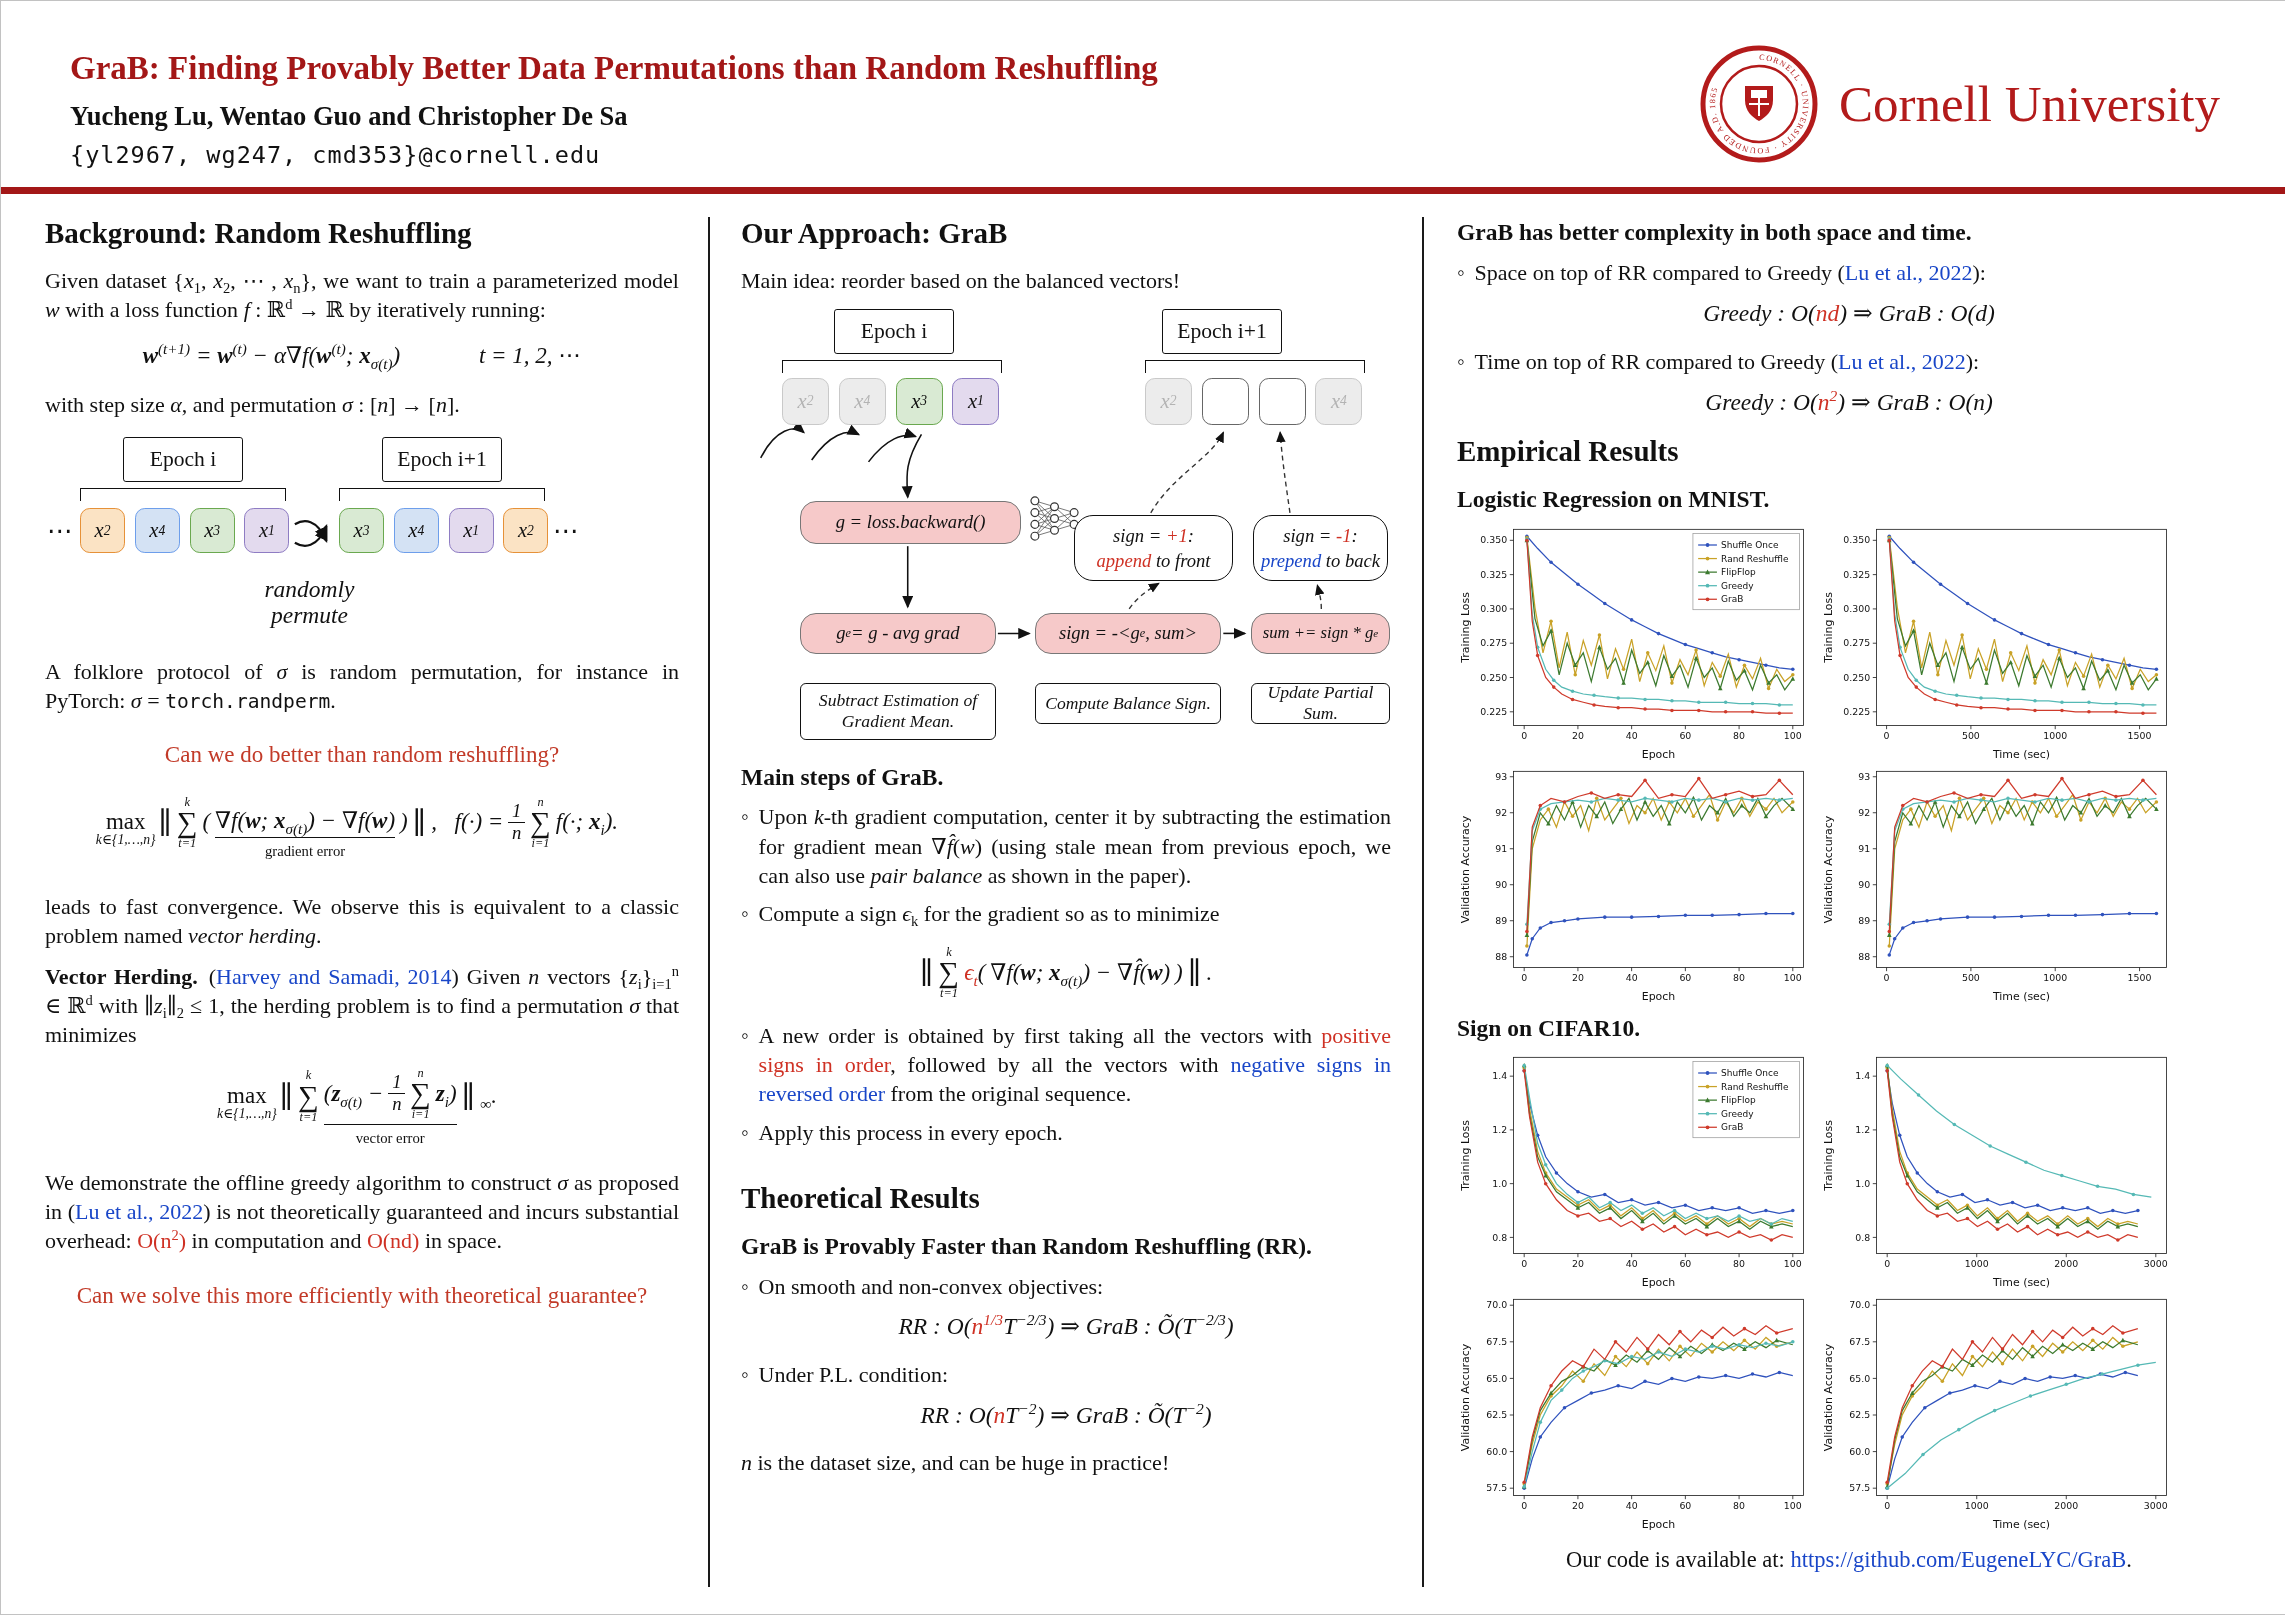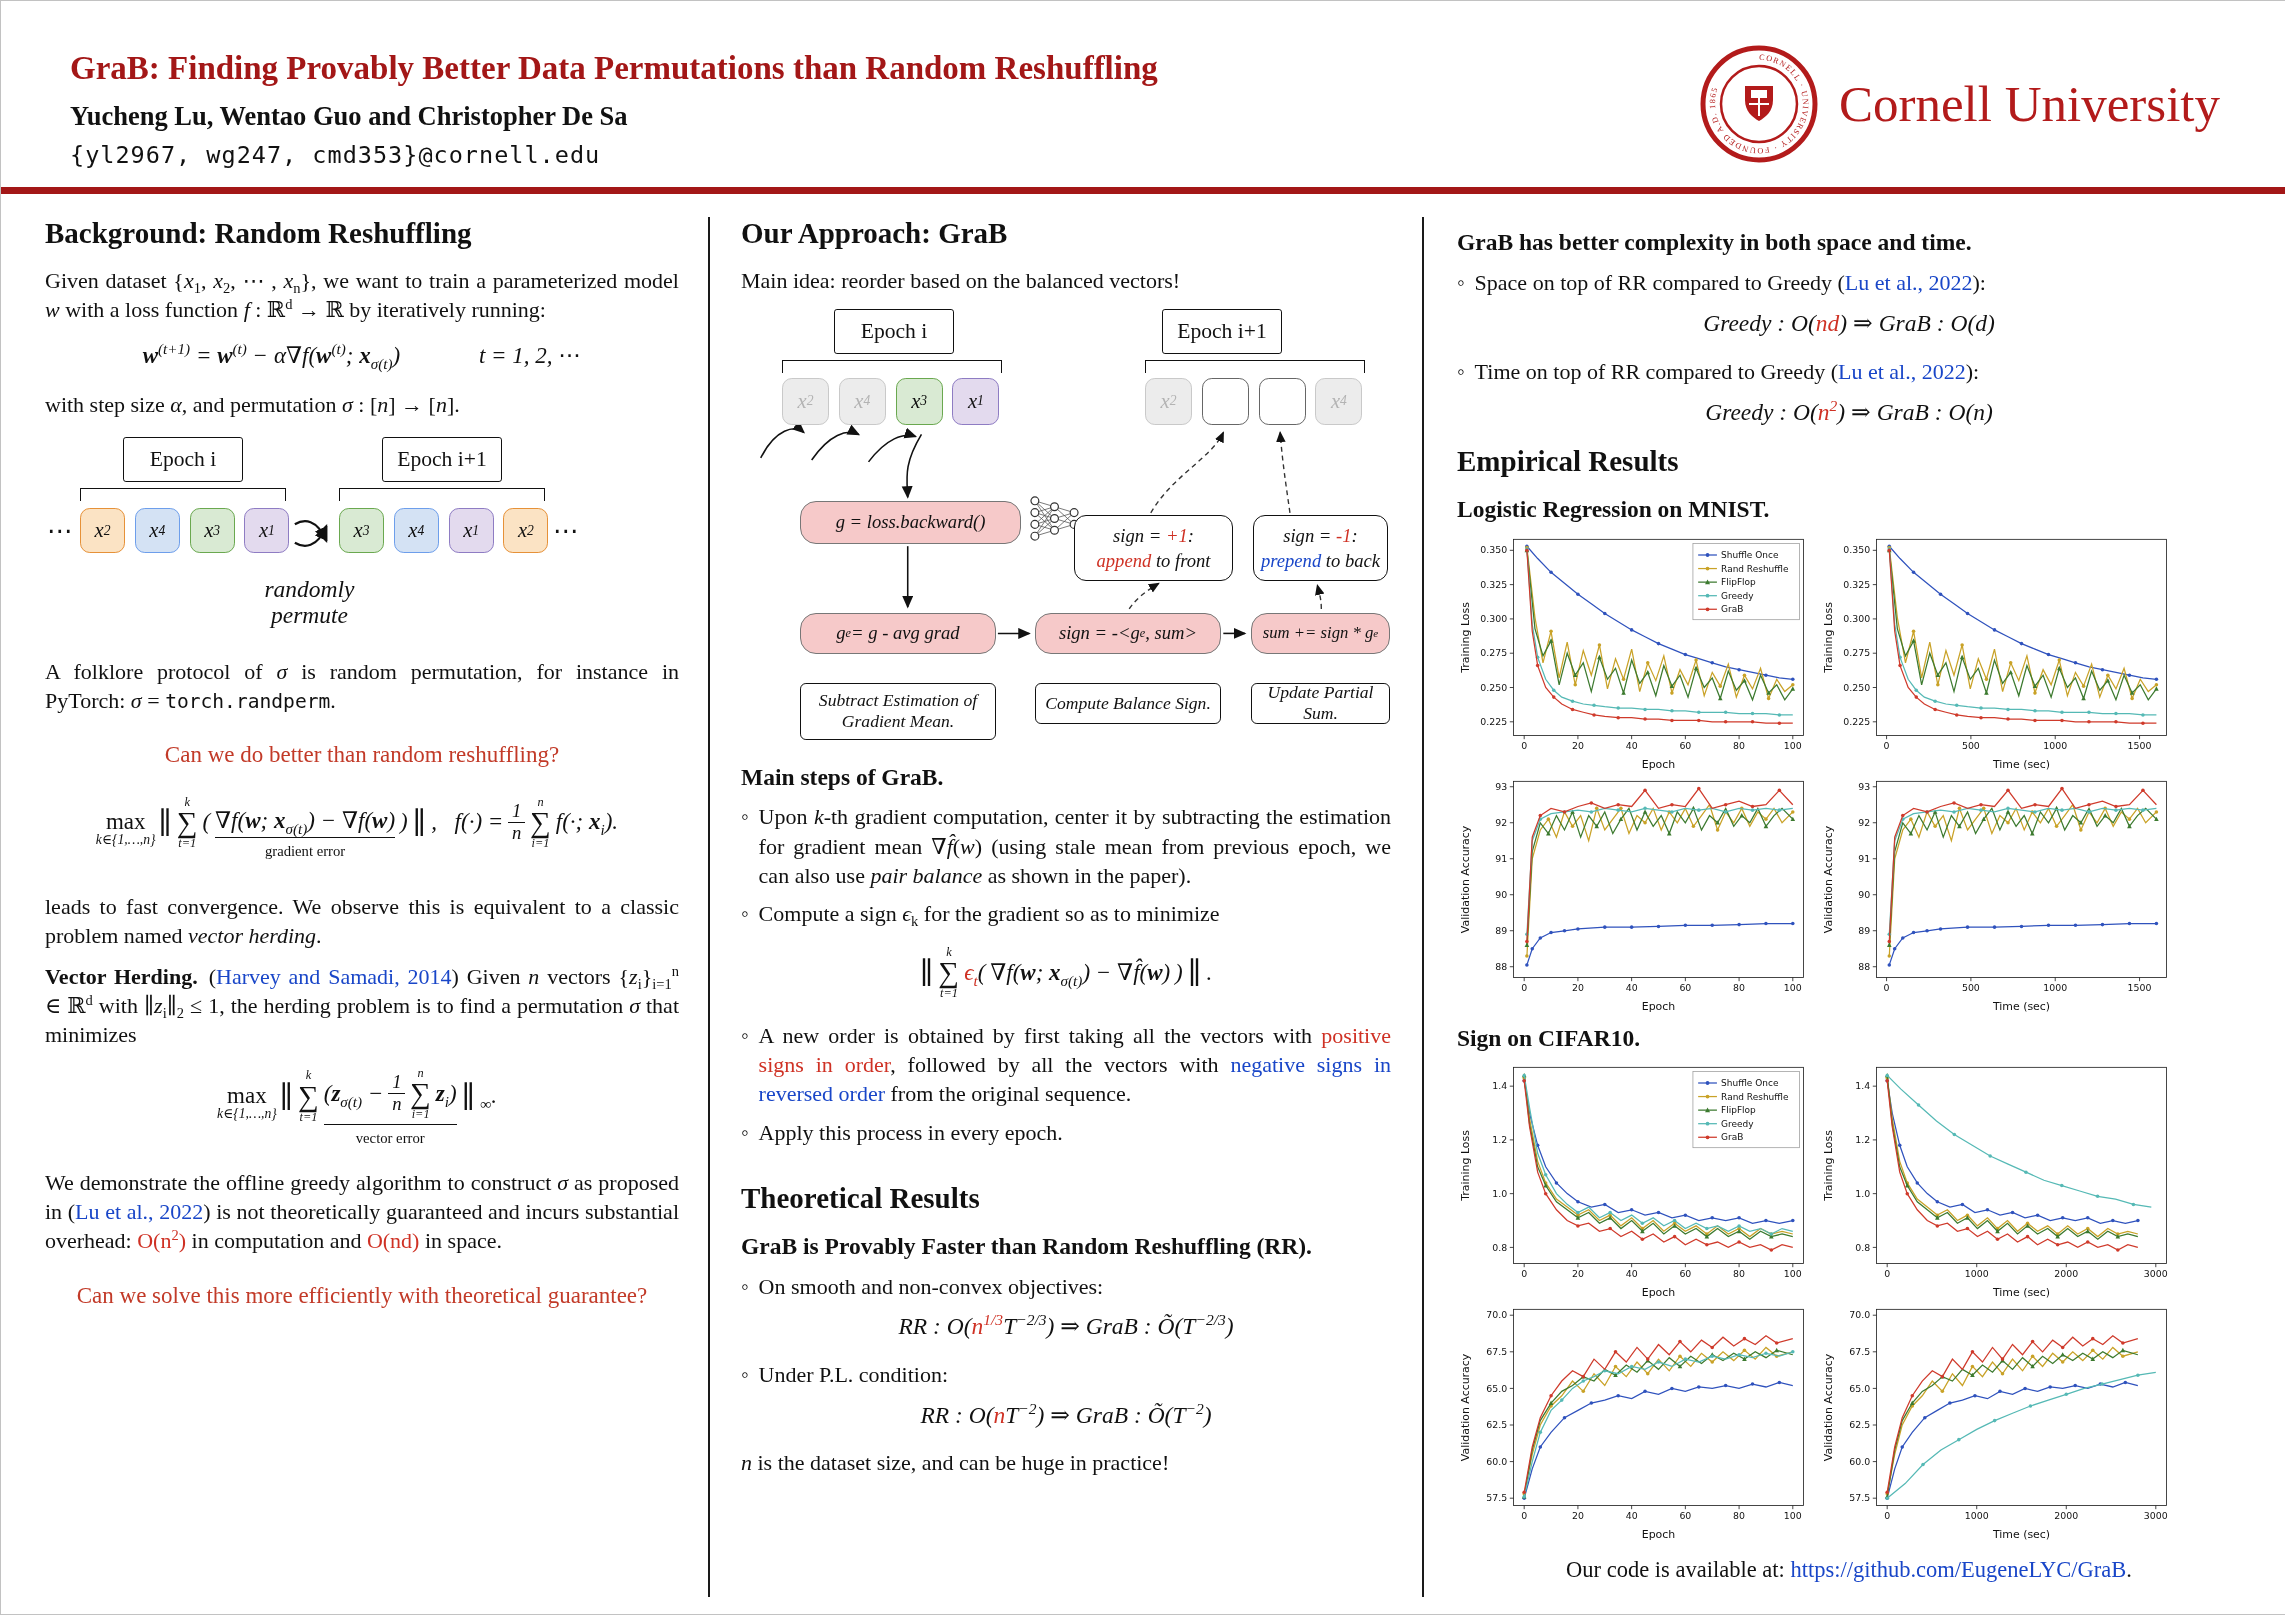--- a/index.html
+++ b/index.html
@@ -69,21 +69,21 @@
   .dots{position:absolute;font-size:25.5px;}
   .shuf{position:absolute;}
   .ld-cap{position:absolute;left:147px;width:235px;top:139px;text-align:center;font-style:italic;font-size:23.5px;
           line-height:1.12;white-space:pre-line;}
   
   .fc{position:relative;height:443px;margin:13.7px 0 9.8px 0;}
   .fc-arrows{position:absolute;left:0;top:0;}
   .fc .bx{width:47px;height:47px;}
   .pinkbox{position:absolute;background:#f6c9c9;border:1.5px solid #777;border-radius:16px;display:flex;
            align-items:center;justify-content:center;font-style:italic;font-size:18.6px;box-sizing:border-box;}
-  .signbox{position:absolute;border:1.6px solid #111;border-radius:12px;background:#fff;font-style:italic;
+  .signbox{position:absolute;border:1.6px solid #111;border-radius:19px;background:#fff;font-style:italic;
            font-size:18.6px;text-align:center;padding:6.9px 3.9px;line-height:1.35;box-sizing:border-box;}
   .capbox{position:absolute;border:1.5px solid #111;border-radius:5.9px;background:#fff;font-style:italic;
           font-size:17.6px;text-align:center;display:flex;align-items:center;justify-content:center;
           padding:3.9px 5.9px;line-height:1.22;box-sizing:border-box;}
   .nn{position:absolute;}
   
   .chart-title{font-size:23.5px;font-weight:bold;margin:9.8px 0 5.9px 0;}
   .chart-grid{display:grid;grid-template-columns:repeat(2,355px);gap:2px 7.8px;}
   .chart{width:355px;height:240px;}
   .footer{font-size:22.5px;margin-top:13.7px;text-align:center;}
@@ -354,21 +354,21 @@
       <div class="ceq">RR : O(<span class="t-red">n<sup>1/3</sup></span>T<sup>−2/3</sup>) ⇒ GraB : Õ(T<sup>−2/3</sup>)</div>
       <div class="bullet">
         <span class="bm">◦</span>
         <span class="bt">Under P.L. condition:</span>
       </div>
       <div class="ceq">RR : O(<span class="t-red">n</span>T<sup>−2</sup>) ⇒ GraB : Õ(T<sup>−2</sup>)</div>
       <p><i>n</i> is the dataset size, and can be huge in practice!</p>
     </section>
 
     <section class="col col-right">
-      <p class="lead-title" style="margin-top:10px;">GraB has better complexity in both space and time.</p>
+      <p class="lead-title" style="margin-top:0;">GraB has better complexity in both space and time.</p>
       <div class="bullet">
         <span class="bm">◦</span>
         <span class="bt">Space on top of RR compared to Greedy (<span class="t-blue">Lu et al., 2022</span>):</span>
       </div>
       <div class="ceq">Greedy : O(<span class="t-red">nd</span>) ⇒ GraB : O(d)</div>
       <div class="bullet">
         <span class="bm">◦</span>
         <span class="bt">Time on top of RR compared to Greedy (<span class="t-blue">Lu et al., 2022</span>):</span>
       </div>
       <div class="ceq">Greedy : O(<span class="t-red">n<sup>2</sup></span>) ⇒ GraB : O(n)</div>

